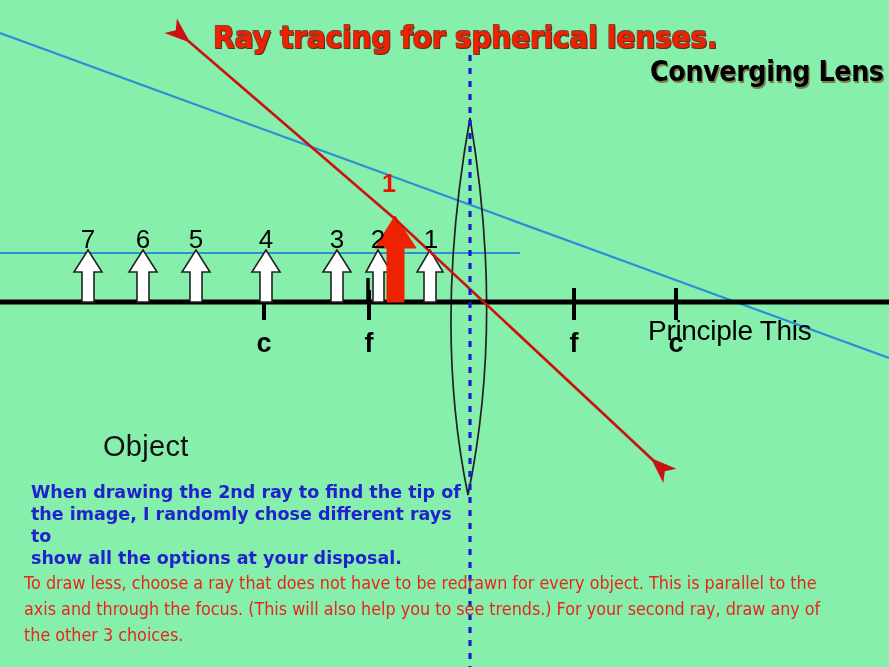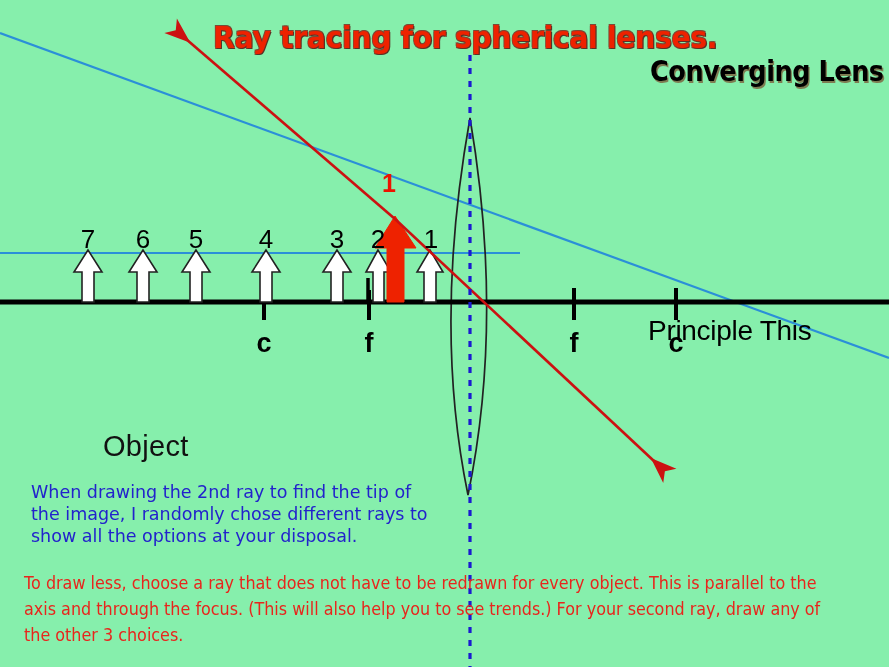--- a/index.html
+++ b/index.html
@@ -113,20 +113,21 @@
   
   #blue-note {
     left: 31px;
     top: 481px;
     width: 430px;
     font-family: "DejaVu Sans", sans-serif;
     font-size: 17.5px;
     color: #2222cc;
     line-height: 22px;
     white-space: pre-wrap;
+    font-weight: bold;
   }
 
   
   #red-note {
     left: 24px;
     top: 570px;
     width: 855px;
     font-family: "DejaVu Sans", sans-serif;
     font-size: 17px;
     color: #e8251c;

